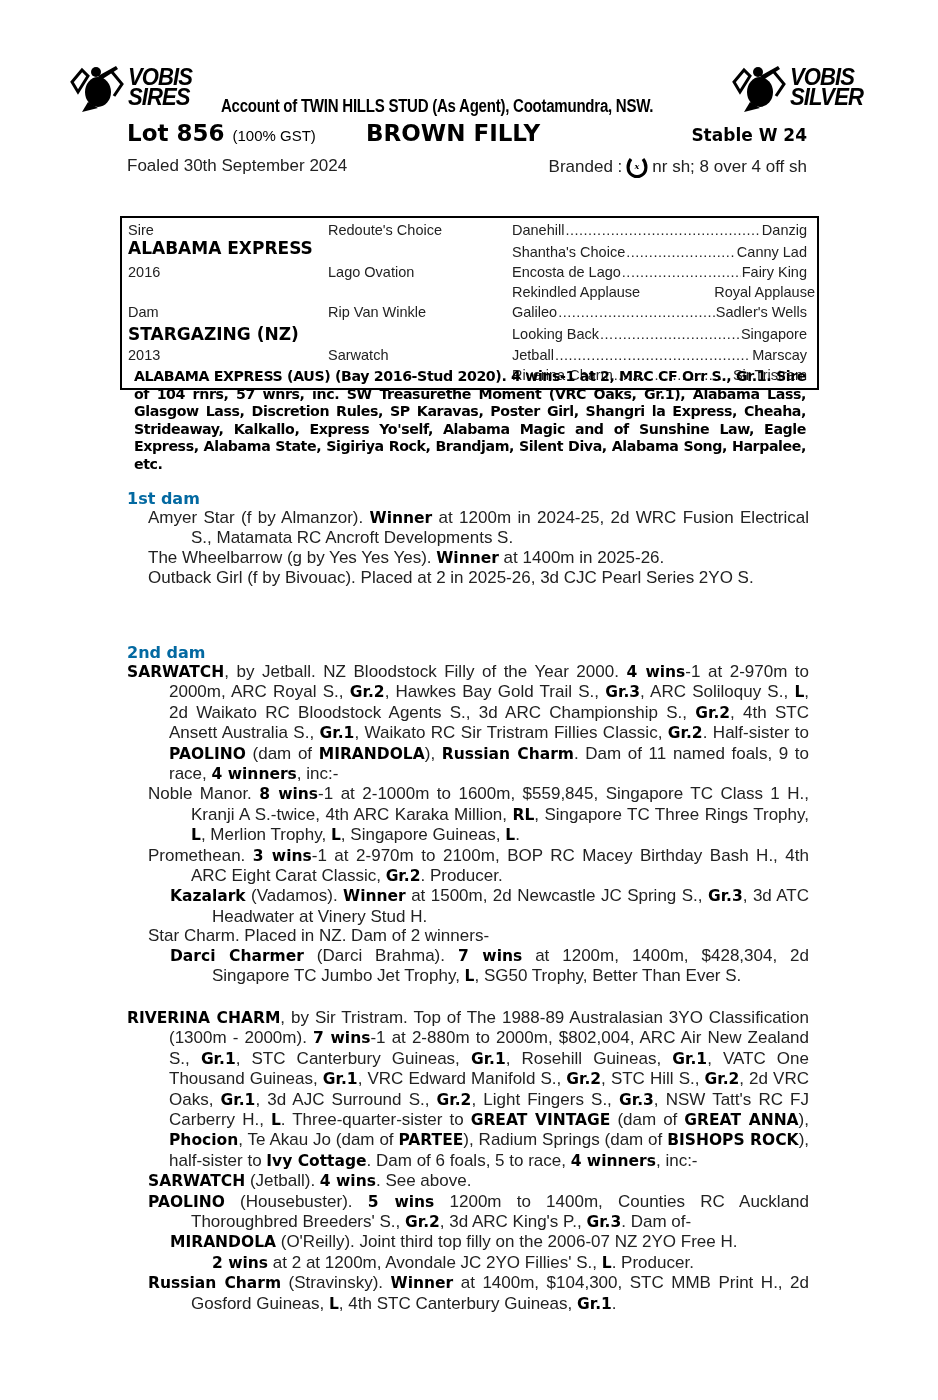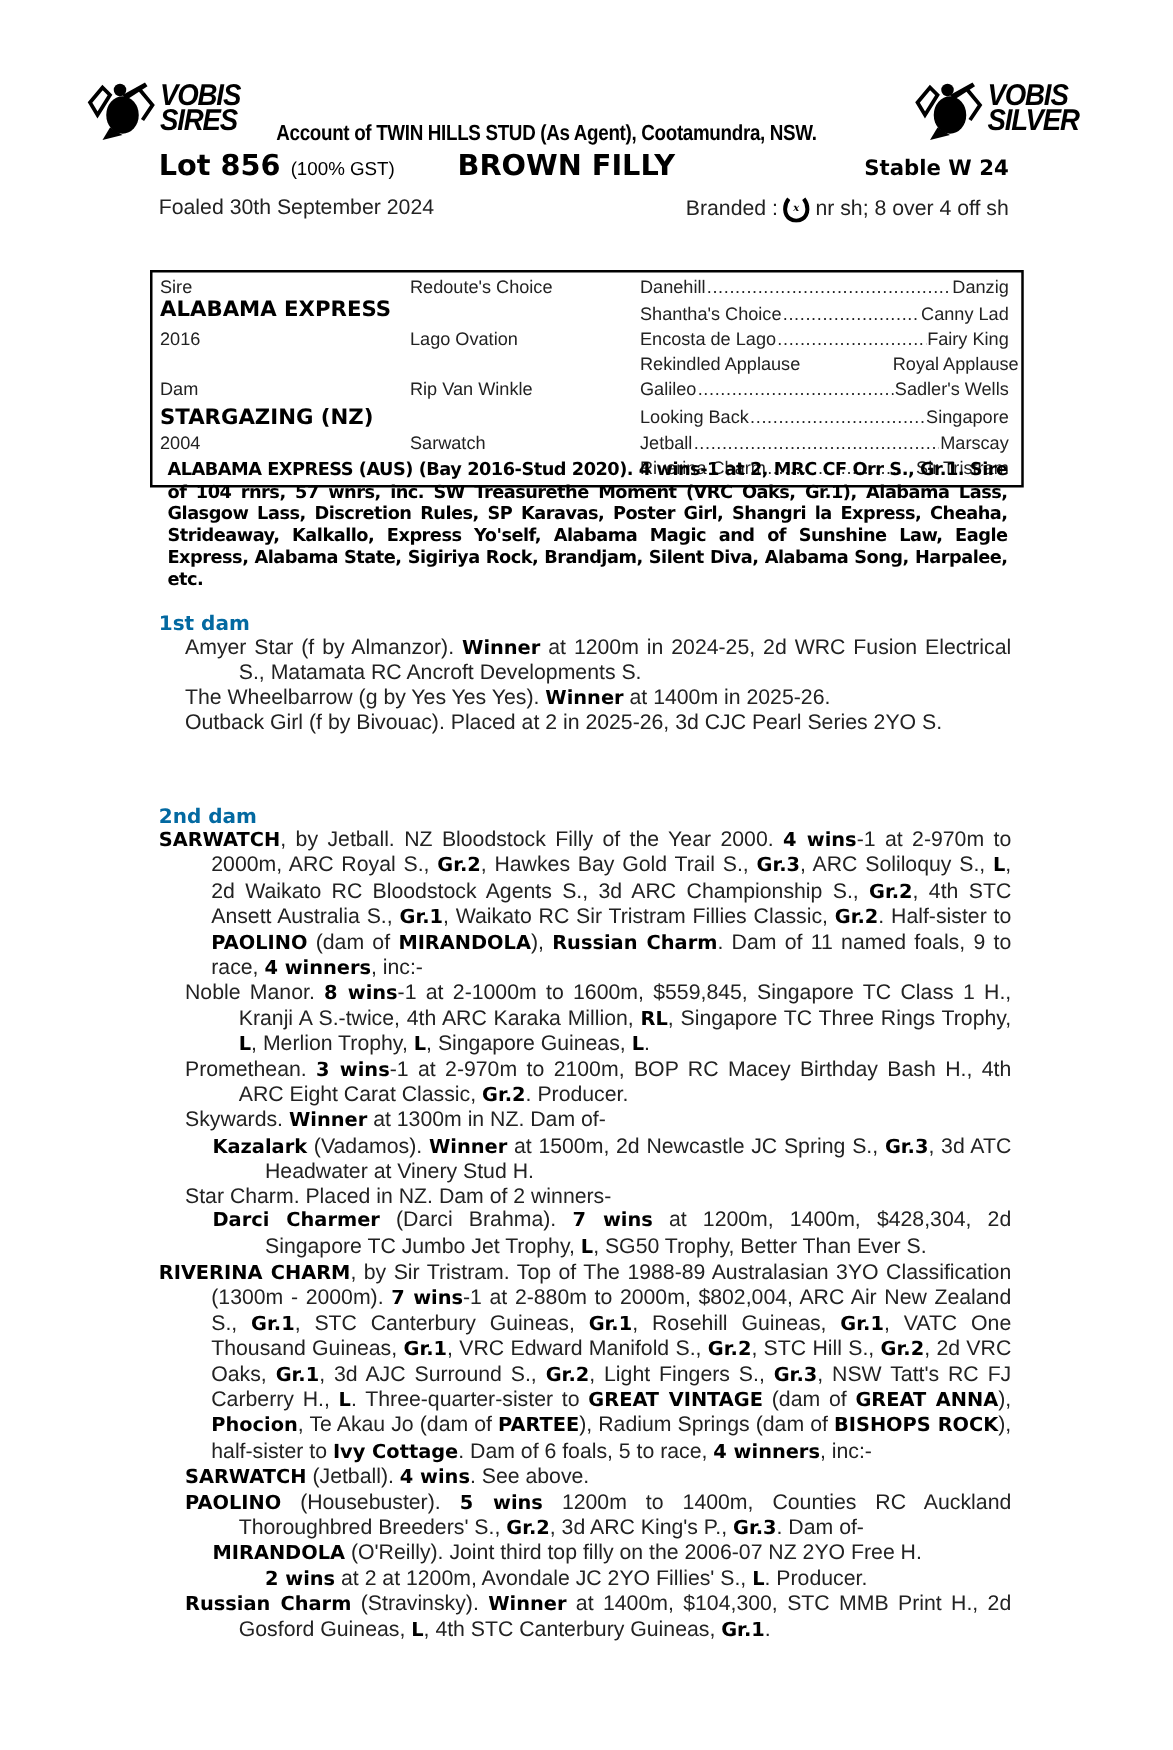--- a/index.html
+++ b/index.html
@@ -93,21 +93,21 @@
   </svg>
   <span>nr sh; 8 over 4 off sh</span>
 </div>
 
 <div class="ped">
   <div class="cell" style="left:6px; top:4px;">Sire</div>
   <div class="cell big" style="left:6px; top:20px;text-align:right;">ALABAMA EXPRESS</div>
   <div class="cell" style="left:6px; top:46px;">2016</div>
   <div class="cell" style="left:6px; top:86px;">Dam</div>
   <div class="cell big" style="left:6px; top:106px;">STARGAZING (NZ)</div>
-  <div class="cell" style="left:6px; top:129px;">2004</div>
+  <div class="cell" style="left:6px; top:129px;">2013</div>
 
   <div class="cell" style="left:206px; top:4px;">Redoute's Choice</div>
   <div class="cell" style="left:206px; top:46px;">Lago Ovation</div>
   <div class="cell" style="left:206px; top:86px;">Rip Van Winkle</div>
   <div class="cell" style="left:206px; top:129px;">Sarwatch</div>
 
   <div class="g3" style="top:4px;">
       <span>Danehill</span>
       <span class="dots"></span>
       <span>Danzig</span>
@@ -159,21 +159,20 @@
 </div>
 
 <div class="section" style="top:643px;">
   <h2>2nd dam</h2>
   <p class="l0"><span class="b">SARWATCH</span><span>, by Jetball. NZ Bloodstock Filly of the Year 2000. </span><span class="b">4 wins</span><span>-1 at 2-970m to 2000m, ARC Royal S., </span><span class="b">Gr.2</span><span>, Hawkes Bay Gold Trail S., </span><span class="b">Gr.3</span><span>, ARC Soliloquy S., </span><span class="b">L</span><span>, 2d Waikato RC Bloodstock Agents S., 3d ARC Championship S., </span><span class="b">Gr.2</span><span>, 4th STC Ansett Australia S., </span><span class="b">Gr.1</span><span>, Waikato RC Sir Tristram Fillies Classic, </span><span class="b">Gr.2</span><span>. Half-sister to </span><span class="b">PAOLINO</span><span> (dam of </span><span class="b">MIRANDOLA</span><span>), </span><span class="b">Russian Charm</span><span>. Dam of 11 named foals, 9 to race, </span><span class="b">4 winners</span><span>, inc:-</span></p>
 
   <p class="l1"><span>Noble Manor. </span><span class="b">8 wins</span><span>-1 at 2-1000m to 1600m, $559,845, Singapore TC Class 1 H., Kranji A S.-twice, 4th ARC Karaka Million, </span><span class="b">RL</span><span>, Singapore TC Three Rings Trophy, </span><span class="b">L</span><span>, Merlion Trophy, </span><span class="b">L</span><span>, Singapore Guineas, </span><span class="b">L</span><span>.</span></p>
 
   <p class="l1"><span>Promethean. </span><span class="b">3 wins</span><span>-1 at 2-970m to 2100m, BOP RC Macey Birthday Bash H., 4th ARC Eight Carat Classic, </span><span class="b">Gr.2</span><span>. Producer.</span></p>
 
-  <p class="l1"><span>Skywards. </span><span class="b">Winner</span><span> at 1300m in NZ. Dam of-</span></p>
 
   <p class="l2"><span class="b">Kazalark</span><span> (Vadamos). </span><span class="b">Winner</span><span> at 1500m, 2d Newcastle JC Spring S., </span><span class="b">Gr.3</span><span>, 3d ATC Headwater at Vinery Stud H.</span></p>
 
   <p class="l1"><span>Star Charm. Placed in NZ. Dam of 2 winners-</span></p>
 
   <p class="l2"><span class="b">Darci Charmer</span><span> (Darci Brahma). </span><span class="b">7 wins</span><span> at 1200m, 1400m, $428,304, 2d Singapore TC Jumbo Jet Trophy, </span><span class="b">L</span><span>, SG50 Trophy, Better Than Ever S.</span></p>
 </div>
 
 <div class="section" style="top:1008px;">
   <p class="l0"><span class="b">RIVERINA CHARM</span><span>, by Sir Tristram. Top of The 1988-89 Australasian 3YO Classification (1300m - 2000m). </span><span class="b">7 wins</span><span>-1 at 2-880m to 2000m, $802,004, ARC Air New Zealand S., </span><span class="b">Gr.1</span><span>, STC Canterbury Guineas, </span><span class="b">Gr.1</span><span>, Rosehill Guineas, </span><span class="b">Gr.1</span><span>, VATC One Thousand Guineas, </span><span class="b">Gr.1</span><span>, VRC Edward Manifold S., </span><span class="b">Gr.2</span><span>, STC Hill S., </span><span class="b">Gr.2</span><span>, 2d VRC Oaks, </span><span class="b">Gr.1</span><span>, 3d AJC Surround S., </span><span class="b">Gr.2</span><span>, Light Fingers S., </span><span class="b">Gr.3</span><span>, NSW Tatt's RC FJ Carberry H., </span><span class="b">L</span><span>. Three-quarter-sister to </span><span class="b">GREAT VINTAGE</span><span> (dam of </span><span class="b">GREAT ANNA</span><span>), </span><span class="b">Phocion</span><span>, Te Akau Jo (dam of </span><span class="b">PARTEE</span><span>), Radium Springs (dam of </span><span class="b">BISHOPS ROCK</span><span>), half-sister to </span><span class="b">Ivy Cottage</span><span>. Dam of 6 foals, 5 to race, </span><span class="b">4 winners</span><span>, inc:-</span></p>

